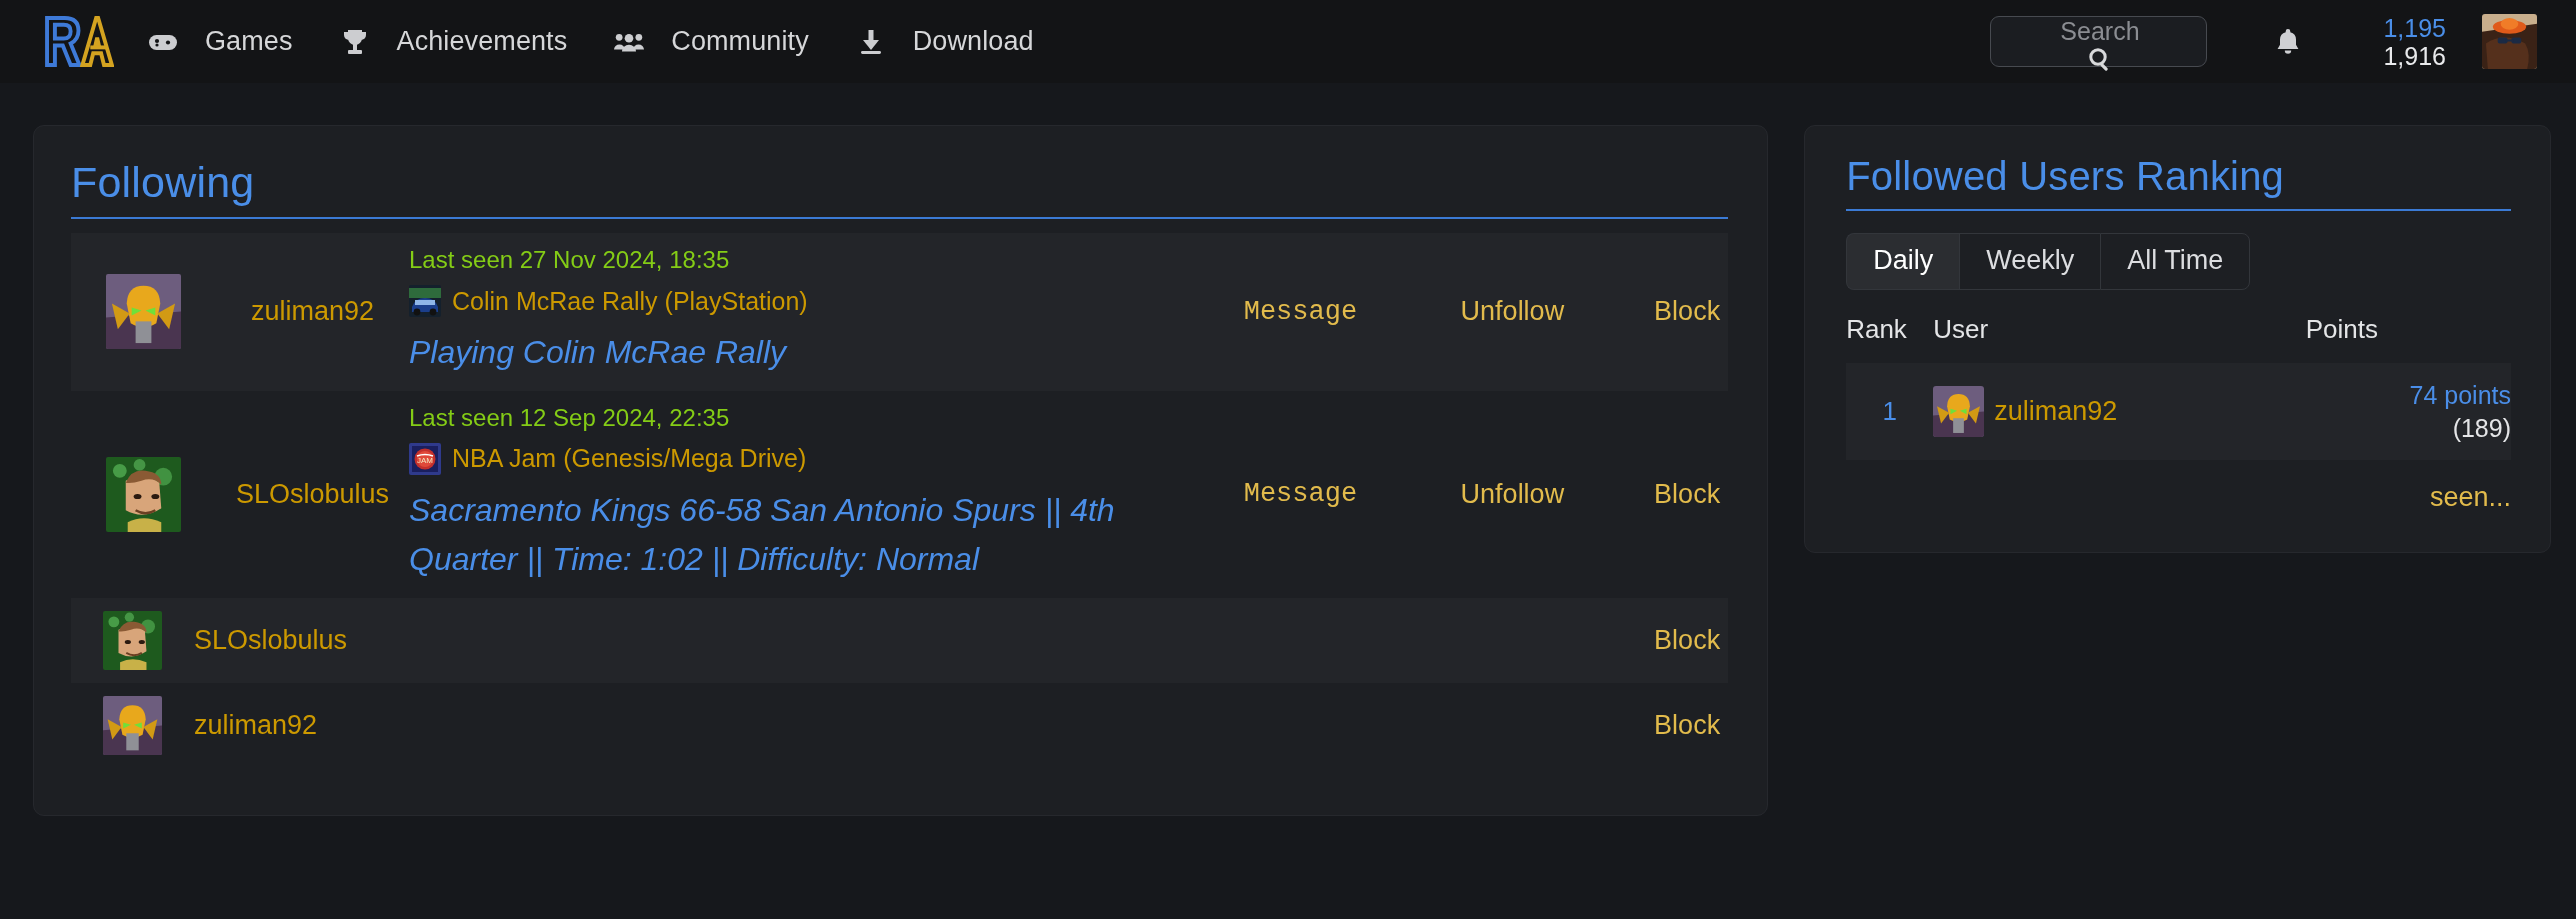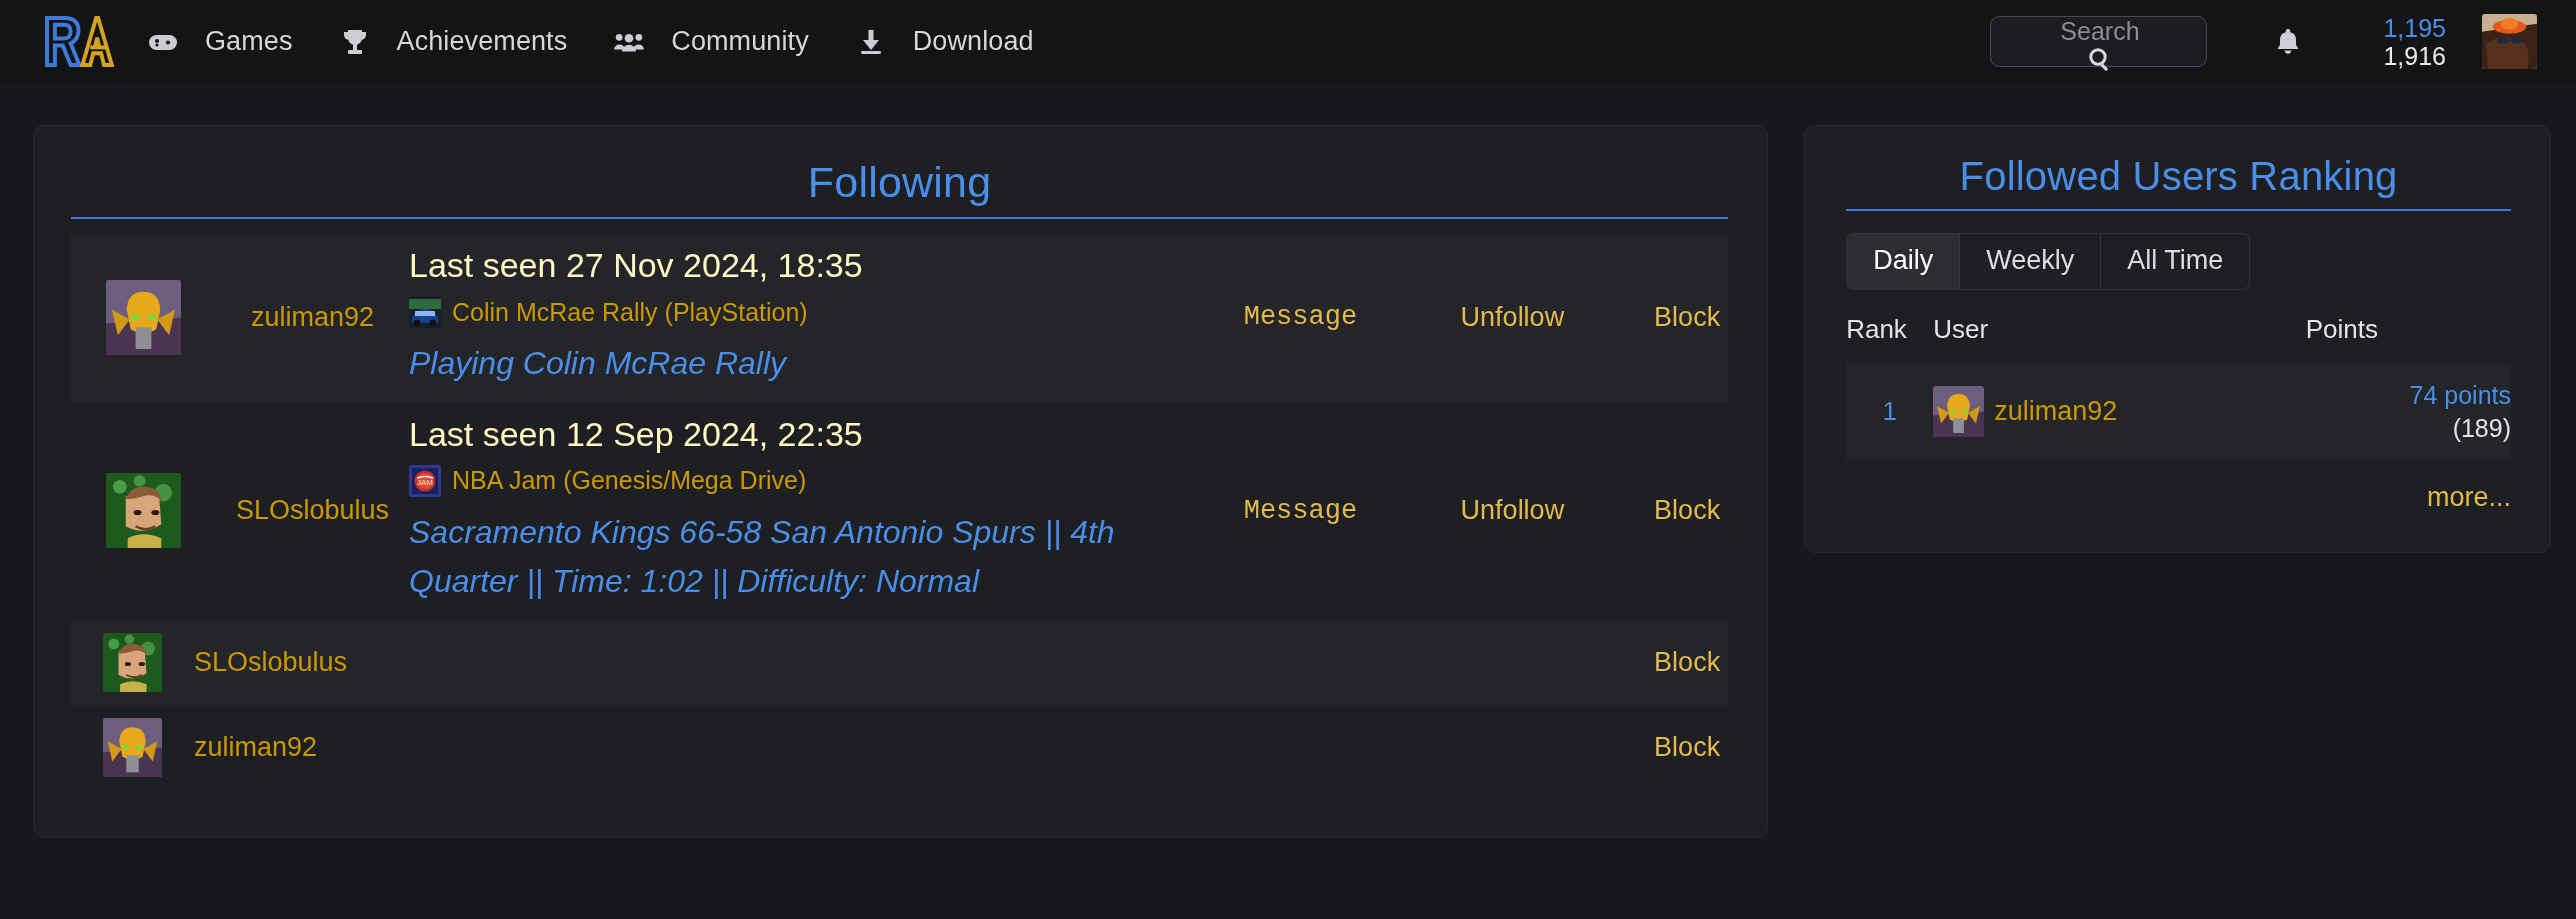--- a/index.html
+++ b/index.html
@@ -95,21 +95,20 @@
   .right-card { width: 748px; padding: 28px 39px 39px 41px; }
 
   h2.section-title {
     color: #4a8ee8;
     font-size: 43px;
     font-weight: normal;
     letter-spacing: 0.2px;
     padding-bottom: 10px;
     border-bottom: 2px solid #3b7ad4;
     margin-bottom: 14px;
-    text-align: center;
   }
   .right-card h2.section-title { font-size: 40px; margin-bottom: 22px; }
 
   
   .follow-row {
     display: flex;
     align-items: center;
     padding: 13px 0 13px 0;
     min-height: 103px;
   }
@@ -129,22 +128,22 @@
   .username-cell {
     width: 193px;
     flex: none;
     color: #cc9900;
     font-size: 27px;
     cursor: pointer;
   }
   .username-cell.center { text-align: center; }
   .info-cell { flex: 1 1 auto; min-width: 0; }
   .lastseen {
-    color: #fef9c3;
-    font-size: 34px;
+    color: #84cc16;
+    font-size: 24px;
     margin-bottom: 11px;
     cursor: pointer;
   }
   .game-line {
     display: flex;
     align-items: center;
     gap: 11px;
     margin-bottom: 11px;
   }
   .game-icon {
@@ -506,18 +505,18 @@
           </td>
           <td class="cell-points">
             <div class="pts-main">74 points</div>
             <div class="pts-sub">(189)</div>
           </td>
         </tr>
       </tbody>
     </table>
 
     <div class="more-row">
-      <span class="more-link">more...</span>
+      <span class="more-link">seen...</span>
     </div>
   </div>
 
 </div>
 
 
 </body></html>

